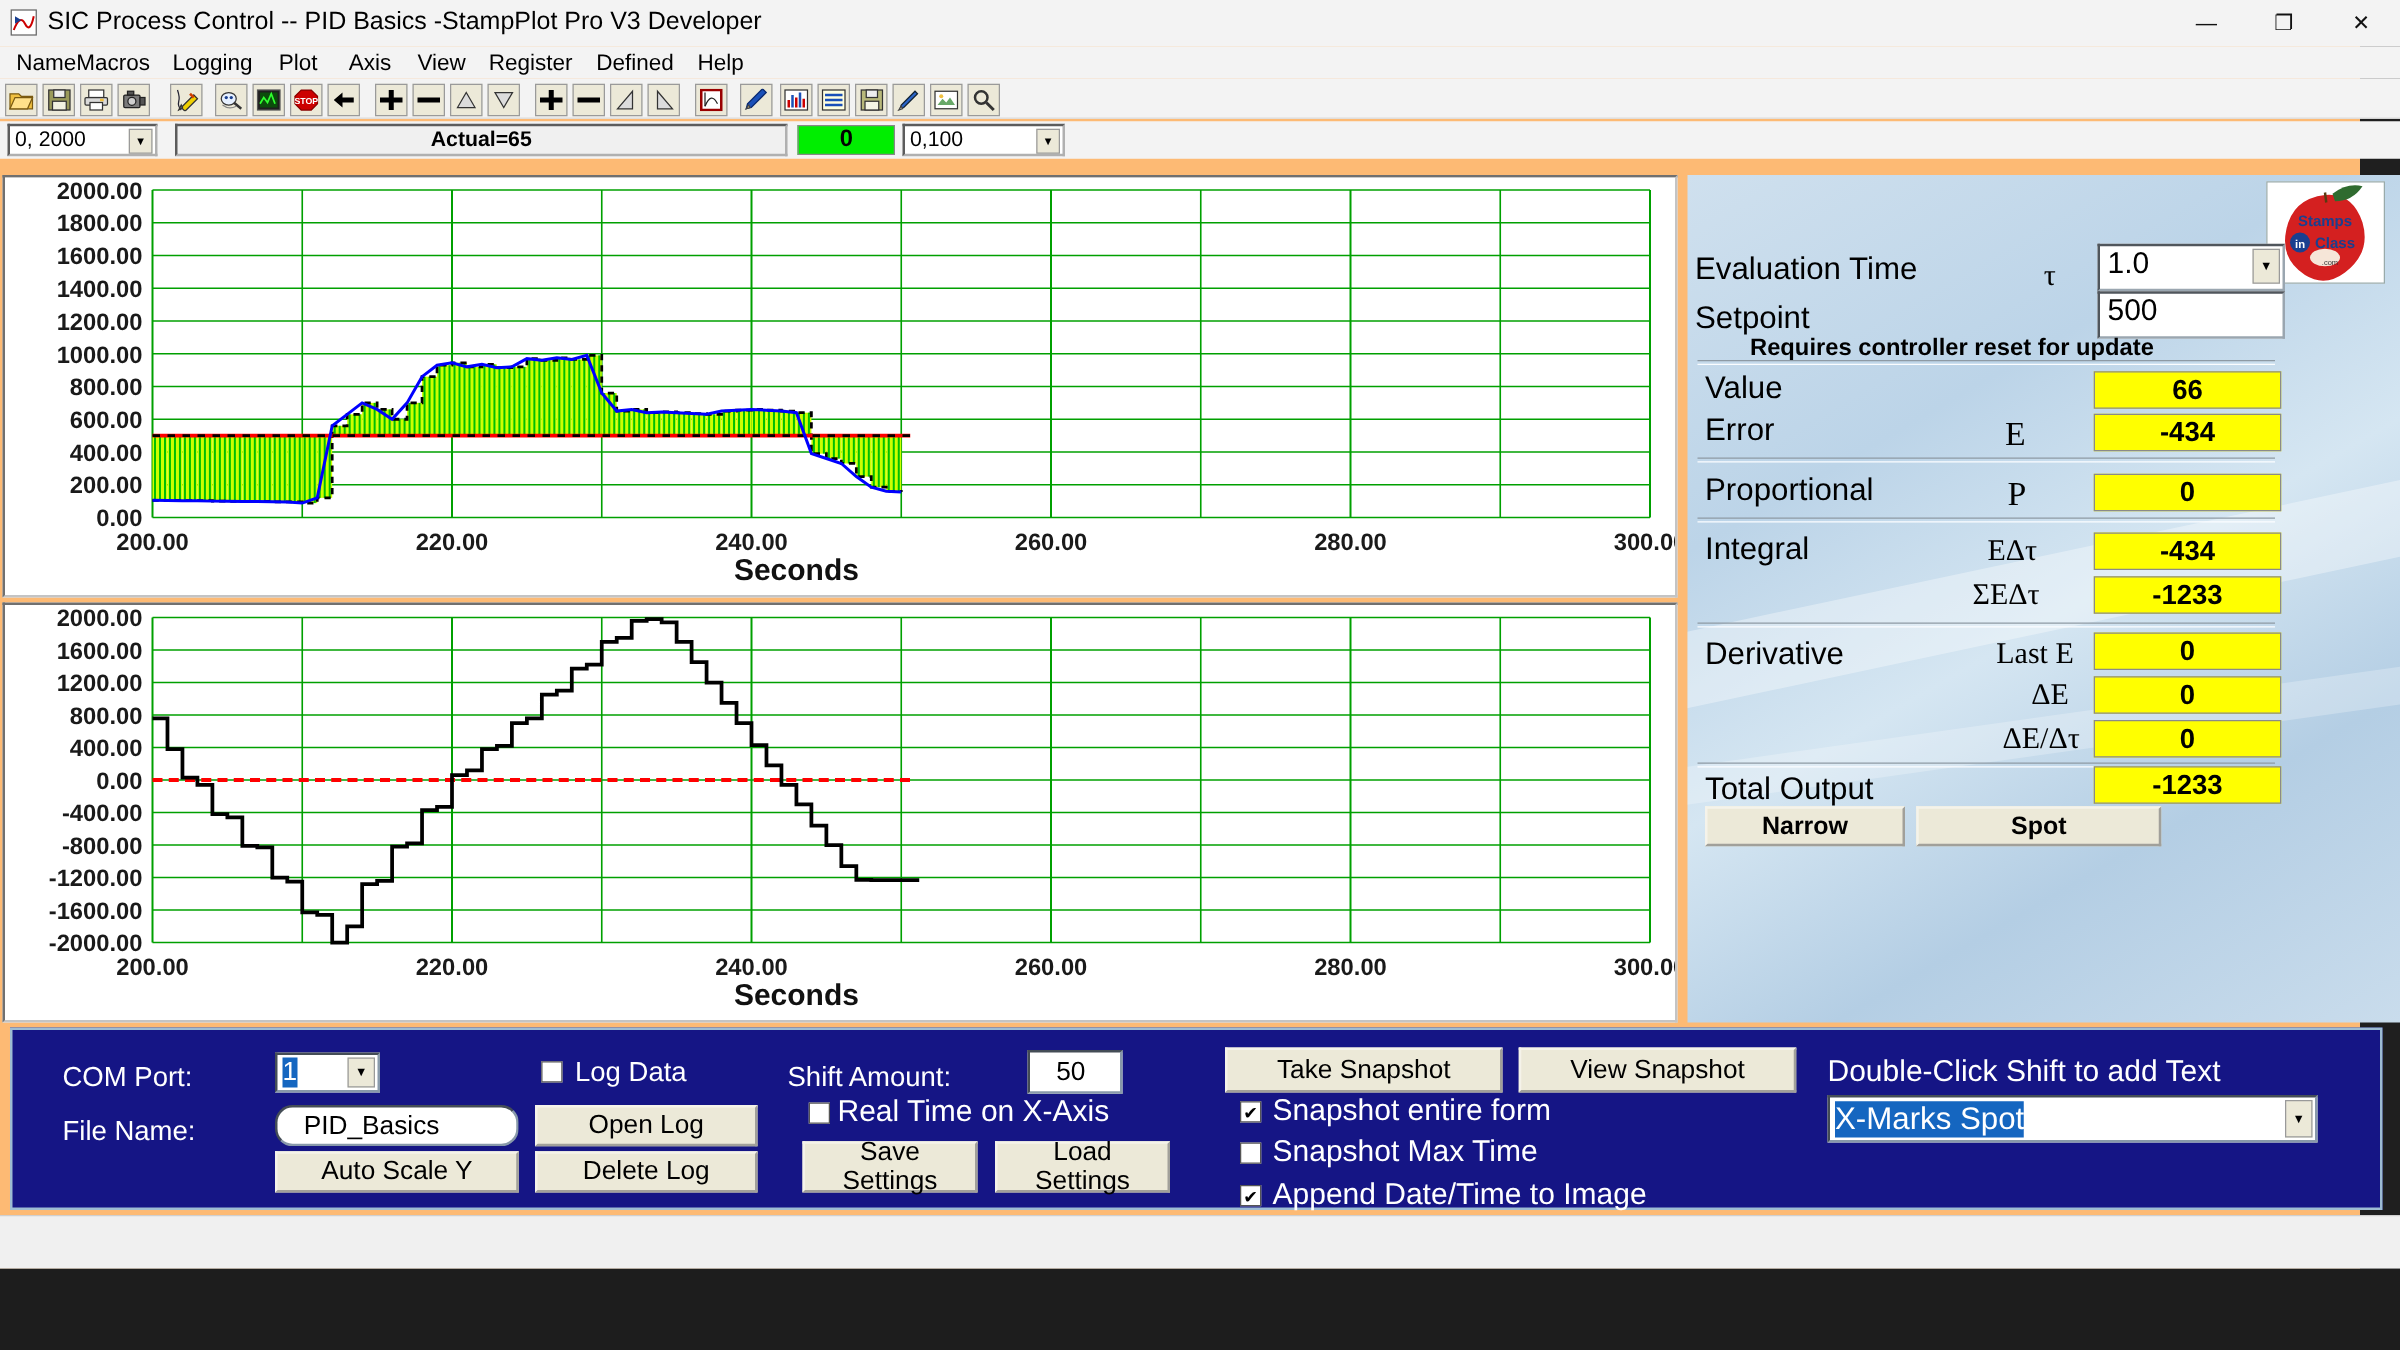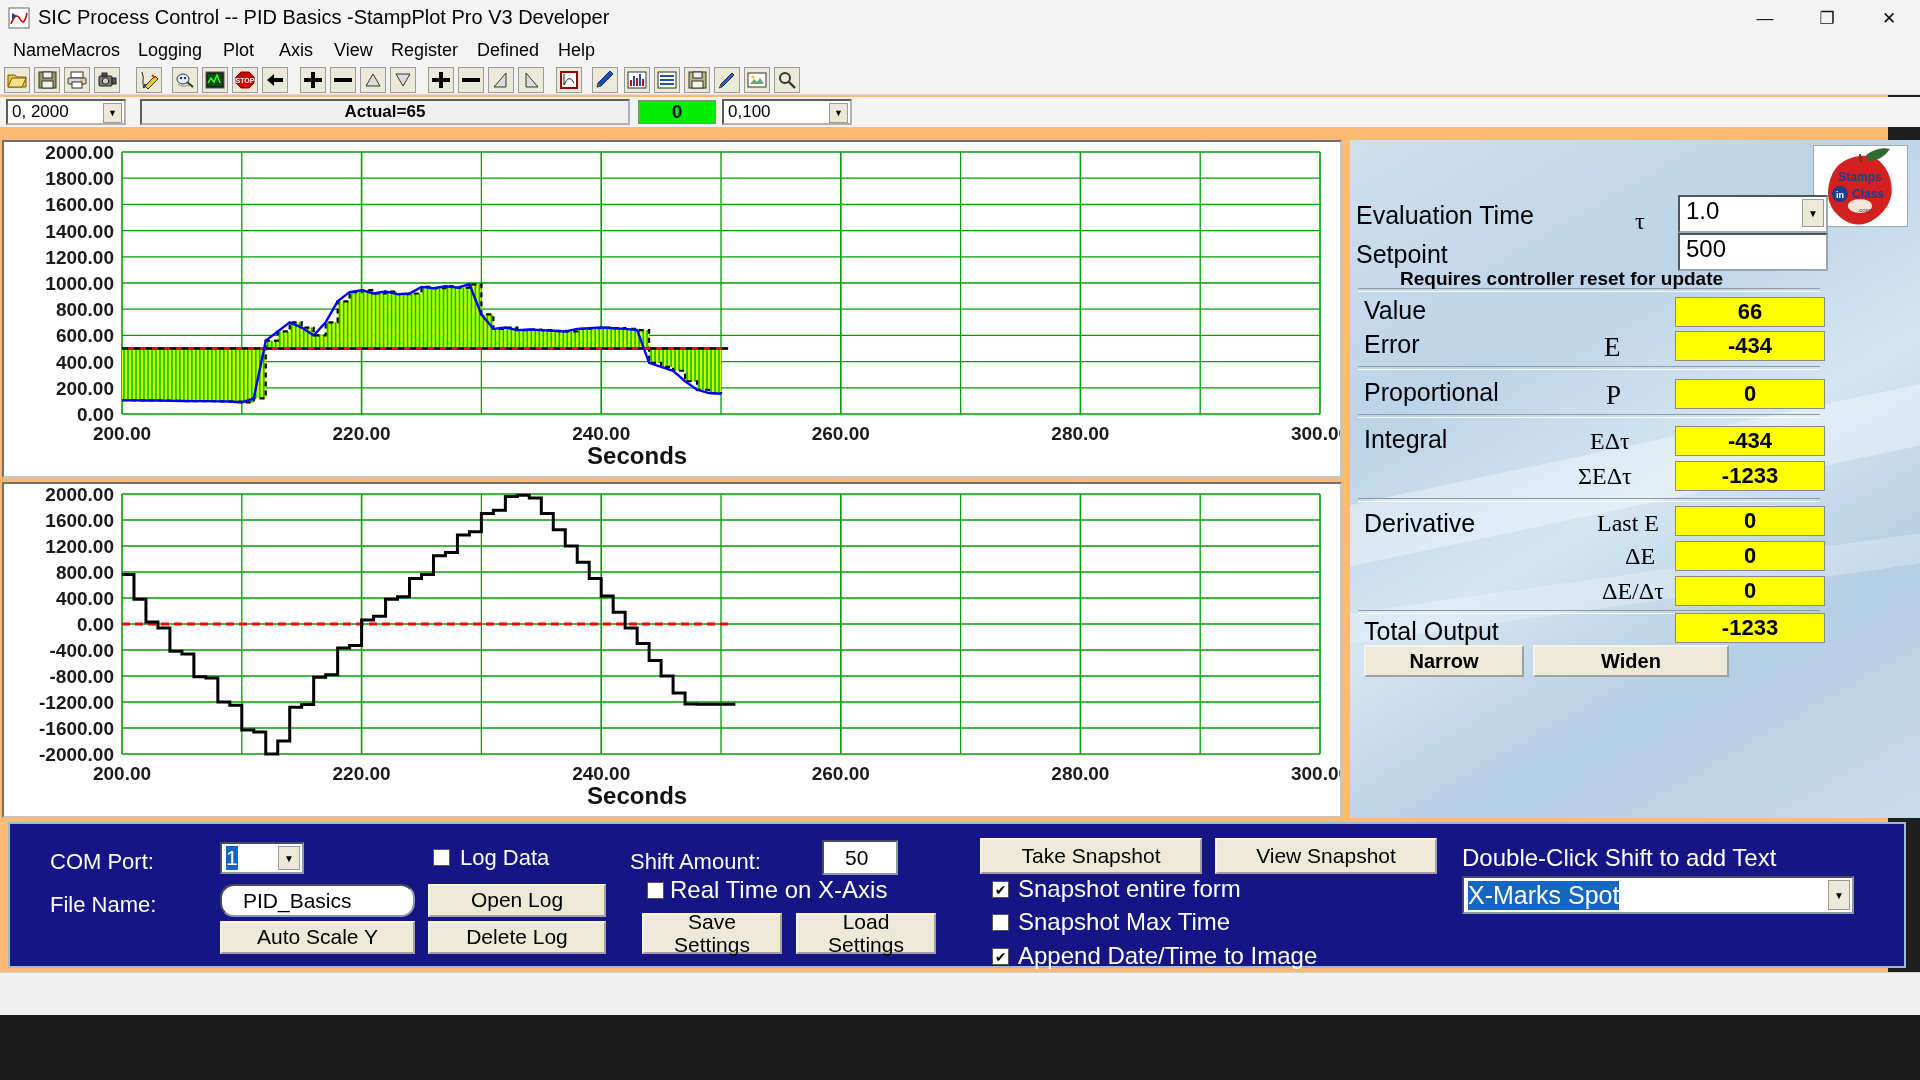--- a/index.html
+++ b/index.html
@@ -680,21 +680,21 @@
     <div class="yellowbox" style="left:325px; top:401px; width:150px;">0</div>
 
     <div class="pid-sym" style="left:252px; top:438px;">ΔE/Δτ</div>
     <div class="yellowbox" style="left:325px; top:436px; width:150px;">0</div>
     <div class="hrule" style="left:8px; top:470px; width:462px;"></div>
 
     <div class="pid-lbl" style="left:14px; top:477px;">Total Output</div>
     <div class="yellowbox" style="left:325px; top:473px; width:150px;">-1233</div>
 
     <div class="graybtn" style="left:14px; top:505px; width:160px; height:32px;">Narrow</div>
-    <div class="graybtn" style="left:183px; top:505px; width:196px; height:32px;">Widen</div>
+    <div class="graybtn" style="left:183px; top:505px; width:196px; height:32px;">Spot</div>
   </div>
 
   <div class="bluepanel">
 
     <div class="bl" style="left:40px; top:25px;">COM Port:</div>
     <div class="bcombo" style="left:210px; top:18px; width:84px; height:32px;">
       <span class="sel">1</span>
       <span class="arrow">▼</span>
     </div>
     <div class="bl" style="left:40px; top:68px;">File Name:</div>

